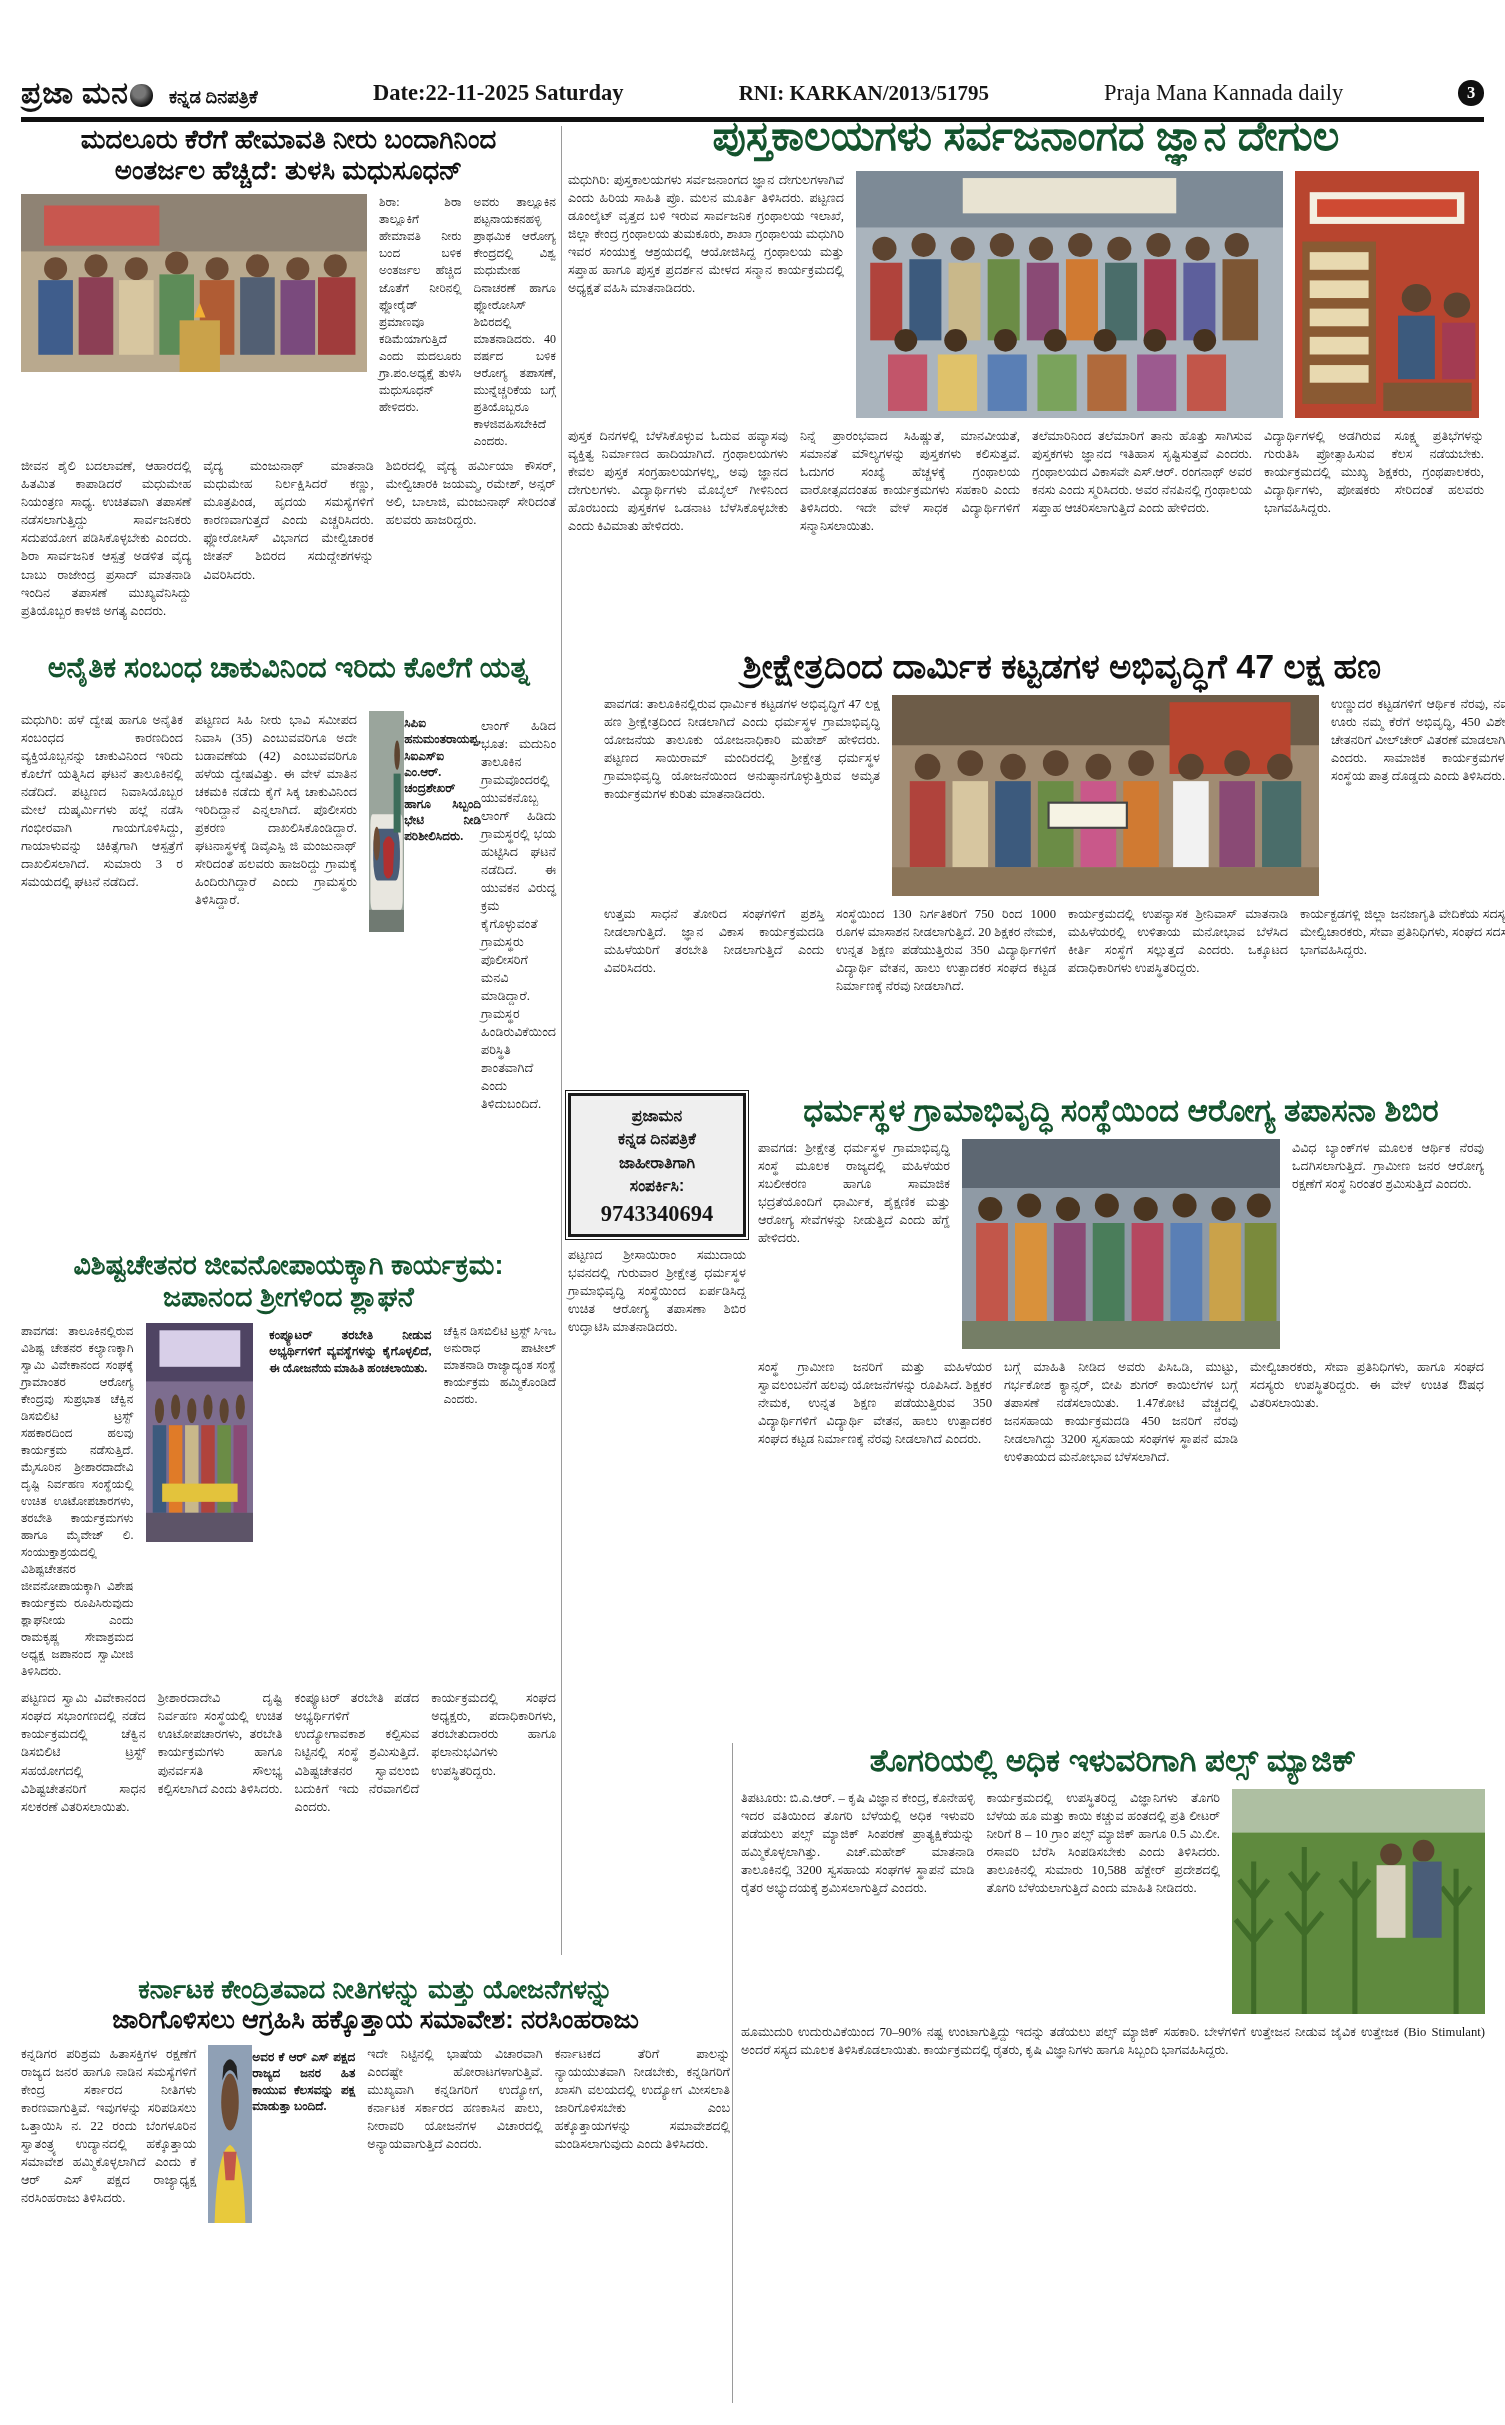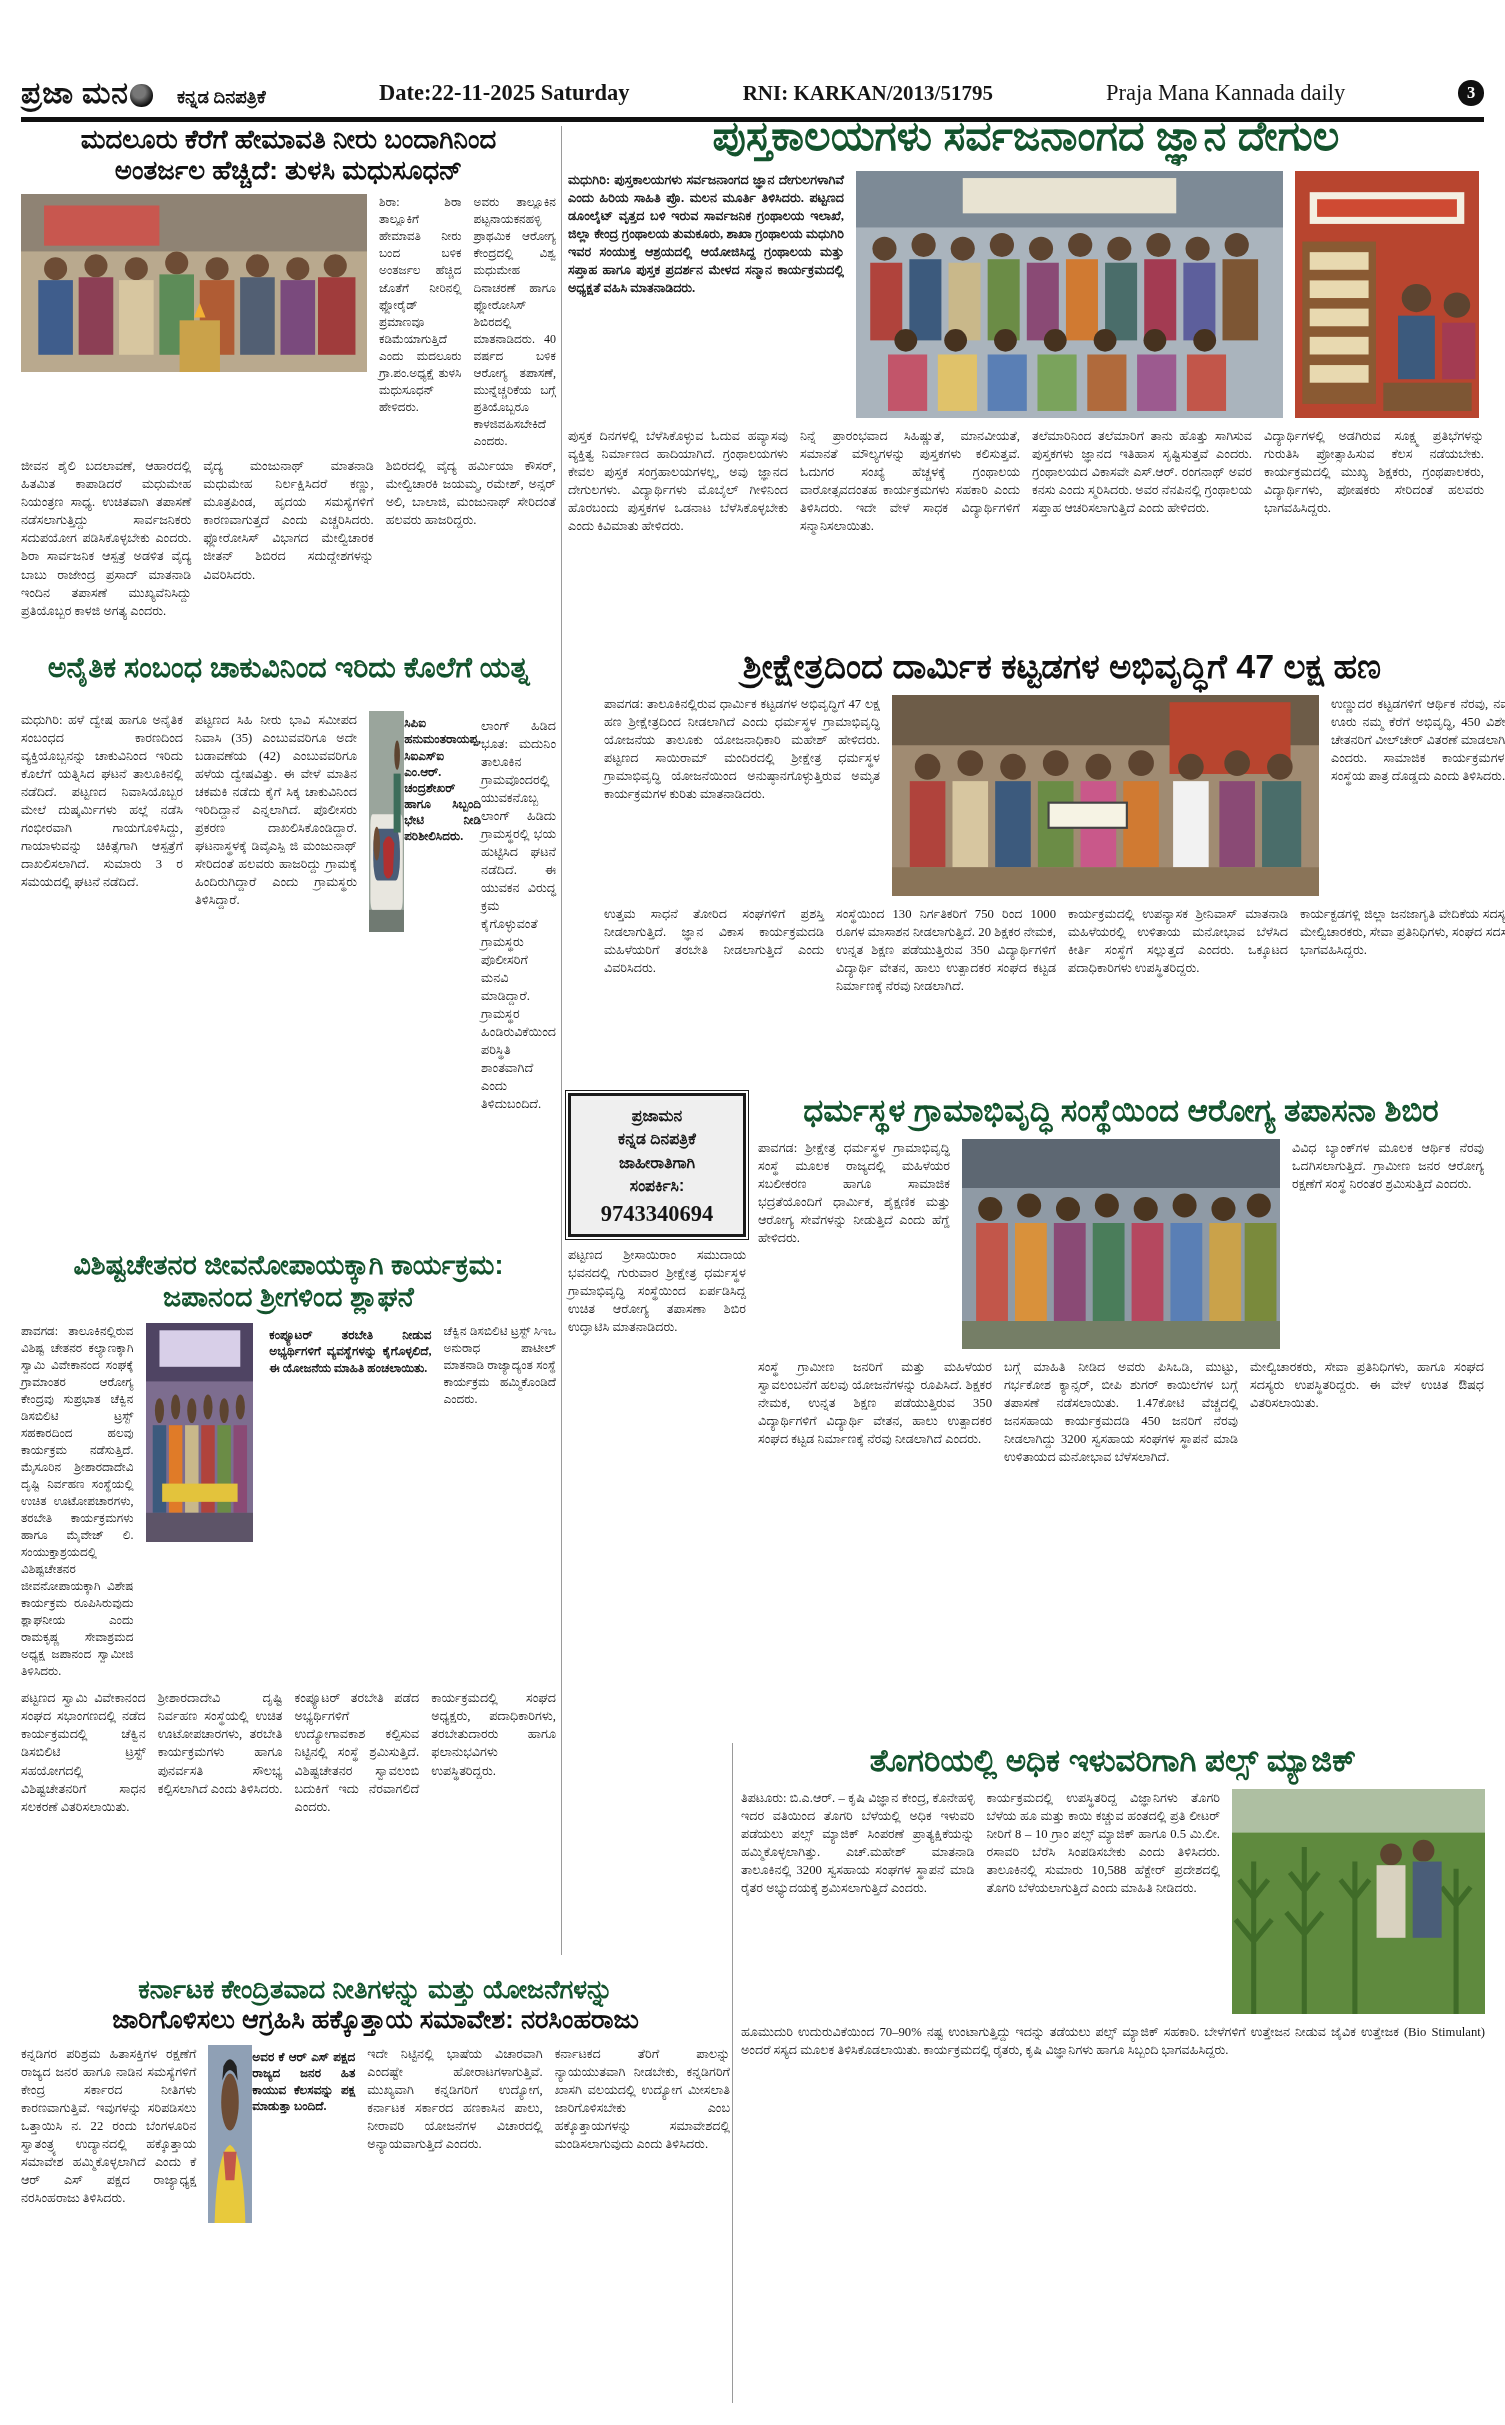--- a/index.html
+++ b/index.html
@@ -3,21 +3,21 @@
 <meta charset="utf-8">
 <style>
   html,body{margin:0;padding:0;background:#fff;}
   body{font-family:"Liberation Serif","DejaVu Serif",serif;color:#151515;}
   #page{position:relative;width:1505px;height:2426px;background:#fff;overflow:hidden;}
 
   
   .masthead{position:absolute;left:21px;top:72px;width:1463px;height:42px;
     display:flex;align-items:center;justify-content:space-between;
     border-bottom:5.2px solid #101010;padding-bottom:3px;}
-  .logo-wrap{display:flex;align-items:baseline;gap:23px;}
+  .logo-wrap{display:flex;align-items:baseline;gap:15px;}
   .logo-main{font-size:30px;font-weight:bold;letter-spacing:0.7px;}
   .logo-emblem{display:inline-block;width:22.5px;height:22.5px;border-radius:50%;
     background:radial-gradient(circle at 40% 35%,#777 0 30%,#111 70%);vertical-align:middle;margin:0 1.5px;}
   .logo-sub{font-size:18px;font-weight:bold;}
   .mast-date{font-size:22.5px;font-weight:bold;font-family:"Liberation Serif",serif;}
   .mast-rni{font-size:21px;font-weight:bold;}
   .mast-name{font-size:22.5px;}
   .page-circle{width:25.5px;height:25.5px;border-radius:50%;background:#101010;color:#fff;
     display:flex;align-items:center;justify-content:center;font-size:16.5px;font-weight:bold;}
 
@@ -103,21 +103,21 @@
     <div class="cols" style="margin-top:7.5px;">
       <div class="col">ಜೀವನ ಶೈಲಿ ಬದಲಾವಣೆ, ಆಹಾರದಲ್ಲಿ ಹಿತಮಿತ ಕಾಪಾಡಿದರೆ ಮಧುಮೇಹ ನಿಯಂತ್ರಣ ಸಾಧ್ಯ. ಉಚಿತವಾಗಿ ತಪಾಸಣೆ ನಡೆಸಲಾಗುತ್ತಿದ್ದು ಸಾರ್ವಜನಿಕರು ಸದುಪಯೋಗ ಪಡಿಸಿಕೊಳ್ಳಬೇಕು ಎಂದರು. ಶಿರಾ ಸಾರ್ವಜನಿಕ ಆಸ್ಪತ್ರೆ ಅಡಳಿತ ವೈದ್ಯ ಬಾಬು ರಾಜೇಂದ್ರ ಪ್ರಸಾದ್ ಮಾತನಾಡಿ ಇಂದಿನ ತಪಾಸಣೆ ಮುಖ್ಯವೆನಿಸಿದ್ದು ಪ್ರತಿಯೊಬ್ಬರ ಕಾಳಜಿ ಅಗತ್ಯ ಎಂದರು.</div>
       <div class="col">ವೈದ್ಯ ಮಂಜುನಾಥ್ ಮಾತನಾಡಿ ಮಧುಮೇಹ ನಿರ್ಲಕ್ಷಿಸಿದರೆ ಕಣ್ಣು, ಮೂತ್ರಪಿಂಡ, ಹೃದಯ ಸಮಸ್ಯೆಗಳಿಗೆ ಕಾರಣವಾಗುತ್ತದೆ ಎಂದು ಎಚ್ಚರಿಸಿದರು. ಫ್ಲೋರೋಸಿಸ್ ವಿಭಾಗದ ಮೇಲ್ವಿಚಾರಕ ಜೀತನ್ ಶಿಬಿರದ ಸದುದ್ದೇಶಗಳನ್ನು ವಿವರಿಸಿದರು.</div>
       <div class="col">ಶಿಬಿರದಲ್ಲಿ ವೈದ್ಯ ಹರ್ಮಿಯಾ ಕೌಸರ್, ಮೇಲ್ವಿಚಾರಕಿ ಜಯಮ್ಮ, ರಮೇಶ್, ಅನ್ಸರ್ ಅಲಿ, ಬಾಲಾಜಿ, ಮಂಜುನಾಥ್ ಸೇರಿದಂತೆ ಹಲವರು ಹಾಜರಿದ್ದರು.</div>
     </div>
   </div>
 
   <div class="art" style="left:568px;top:112px;width:916px;">
     <div class="hl red" style="font-size:41px;">ಪುಸ್ತಕಾಲಯಗಳು ಸರ್ವಜನಾಂಗದ ಜ್ಞಾನ ದೇಗುಲ</div>
     <div class="cols" style="margin-top:10.5px;">
-      <div class="col" style="max-width:276px;font-weight:bold;">ಮಧುಗಿರಿ: ಪುಸ್ತಕಾಲಯಗಳು ಸರ್ವಜನಾಂಗದ ಜ್ಞಾನ ದೇಗುಲಗಳಾಗಿವೆ ಎಂದು ಹಿರಿಯ ಸಾಹಿತಿ ಪ್ರೊ. ಮಲನ ಮೂರ್ತಿ ತಿಳಿಸಿದರು. ಪಟ್ಟಣದ ಡೂಂಲೈಟ್ ವೃತ್ತದ ಬಳಿ ಇರುವ ಸಾರ್ವಜನಿಕ ಗ್ರಂಥಾಲಯ ಇಲಾಖೆ, ಜಿಲ್ಲಾ ಕೇಂದ್ರ ಗ್ರಂಥಾಲಯ ತುಮಕೂರು, ಶಾಖಾ ಗ್ರಂಥಾಲಯ ಮಧುಗಿರಿ ಇವರ ಸಂಯುಕ್ತ ಆಶ್ರಯದಲ್ಲಿ ಆಯೋಜಿಸಿದ್ದ ಗ್ರಂಥಾಲಯ ಮತ್ತು ಸಪ್ತಾಹ ಹಾಗೂ ಪುಸ್ತಕ ಪ್ರದರ್ಶನ ಮೇಳದ ಸನ್ಮಾನ ಕಾರ್ಯಕ್ರಮದಲ್ಲಿ ಅಧ್ಯಕ್ಷತೆ ವಹಿಸಿ ಮಾತನಾಡಿದರು.</div>
+      <div class="col" style="max-width:276px;">ಮಧುಗಿರಿ: ಪುಸ್ತಕಾಲಯಗಳು ಸರ್ವಜನಾಂಗದ ಜ್ಞಾನ ದೇಗುಲಗಳಾಗಿವೆ ಎಂದು ಹಿರಿಯ ಸಾಹಿತಿ ಪ್ರೊ. ಮಲನ ಮೂರ್ತಿ ತಿಳಿಸಿದರು. ಪಟ್ಟಣದ ಡೂಂಲೈಟ್ ವೃತ್ತದ ಬಳಿ ಇರುವ ಸಾರ್ವಜನಿಕ ಗ್ರಂಥಾಲಯ ಇಲಾಖೆ, ಜಿಲ್ಲಾ ಕೇಂದ್ರ ಗ್ರಂಥಾಲಯ ತುಮಕೂರು, ಶಾಖಾ ಗ್ರಂಥಾಲಯ ಮಧುಗಿರಿ ಇವರ ಸಂಯುಕ್ತ ಆಶ್ರಯದಲ್ಲಿ ಆಯೋಜಿಸಿದ್ದ ಗ್ರಂಥಾಲಯ ಮತ್ತು ಸಪ್ತಾಹ ಹಾಗೂ ಪುಸ್ತಕ ಪ್ರದರ್ಶನ ಮೇಳದ ಸನ್ಮಾನ ಕಾರ್ಯಕ್ರಮದಲ್ಲಿ ಅಧ್ಯಕ್ಷತೆ ವಹಿಸಿ ಮಾತನಾಡಿದರು.</div>
       <div class="photo" style="width:427px;height:247px;flex:none;">
         <svg viewBox="0 0 120 70" preserveAspectRatio="none">
           <rect width="120" height="70" fill="#aab4bd"></rect>
           <rect y="0" width="120" height="16" fill="#7d8a96"></rect>
           <rect x="30" y="2" width="60" height="10" fill="#e8e3d2"></rect>
           <g fill="#5d4430">
             <circle cx="8" cy="22" r="3.4"></circle>
               <circle cx="19" cy="21" r="3.4"></circle>
               <circle cx="30" cy="22" r="3.4"></circle>
             <circle cx="41" cy="21" r="3.4"></circle>

